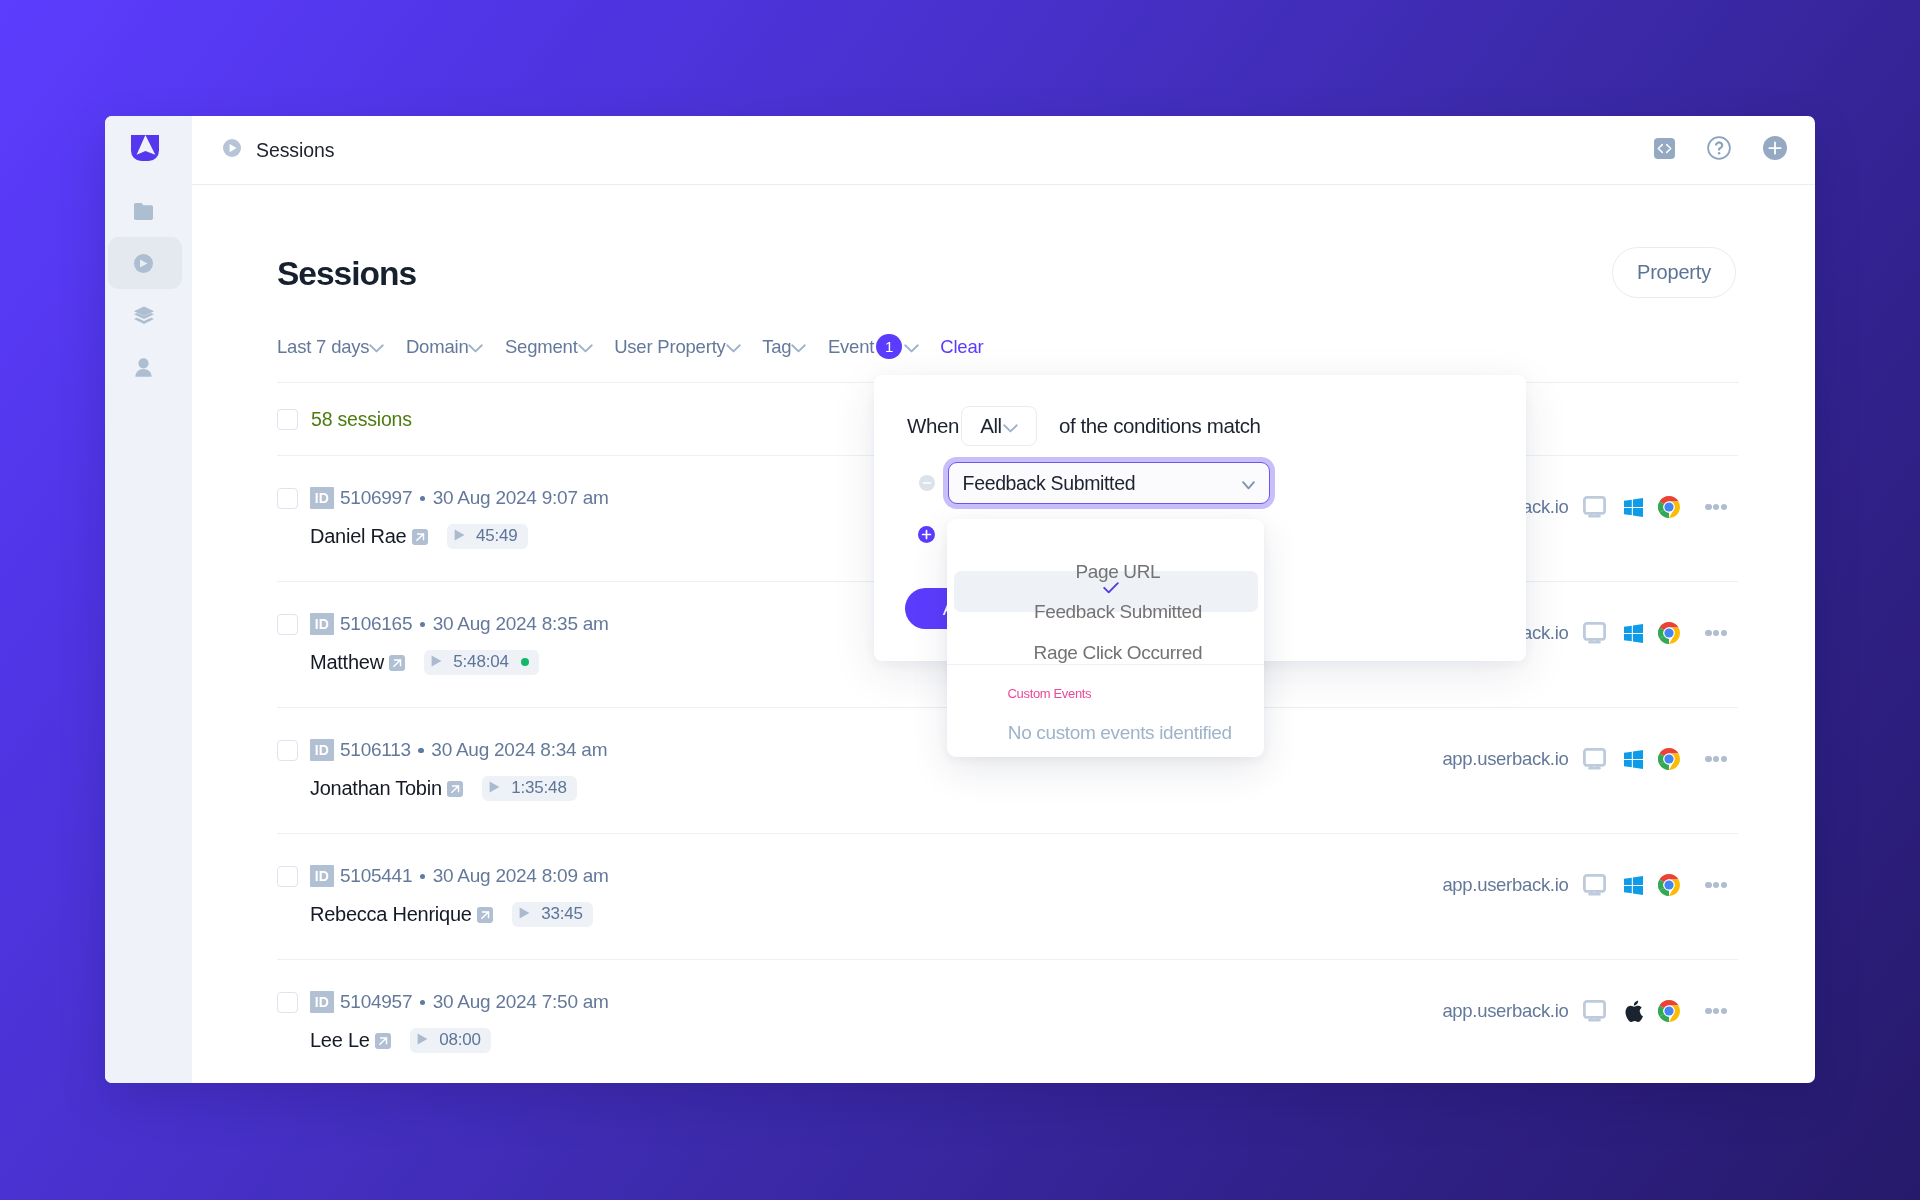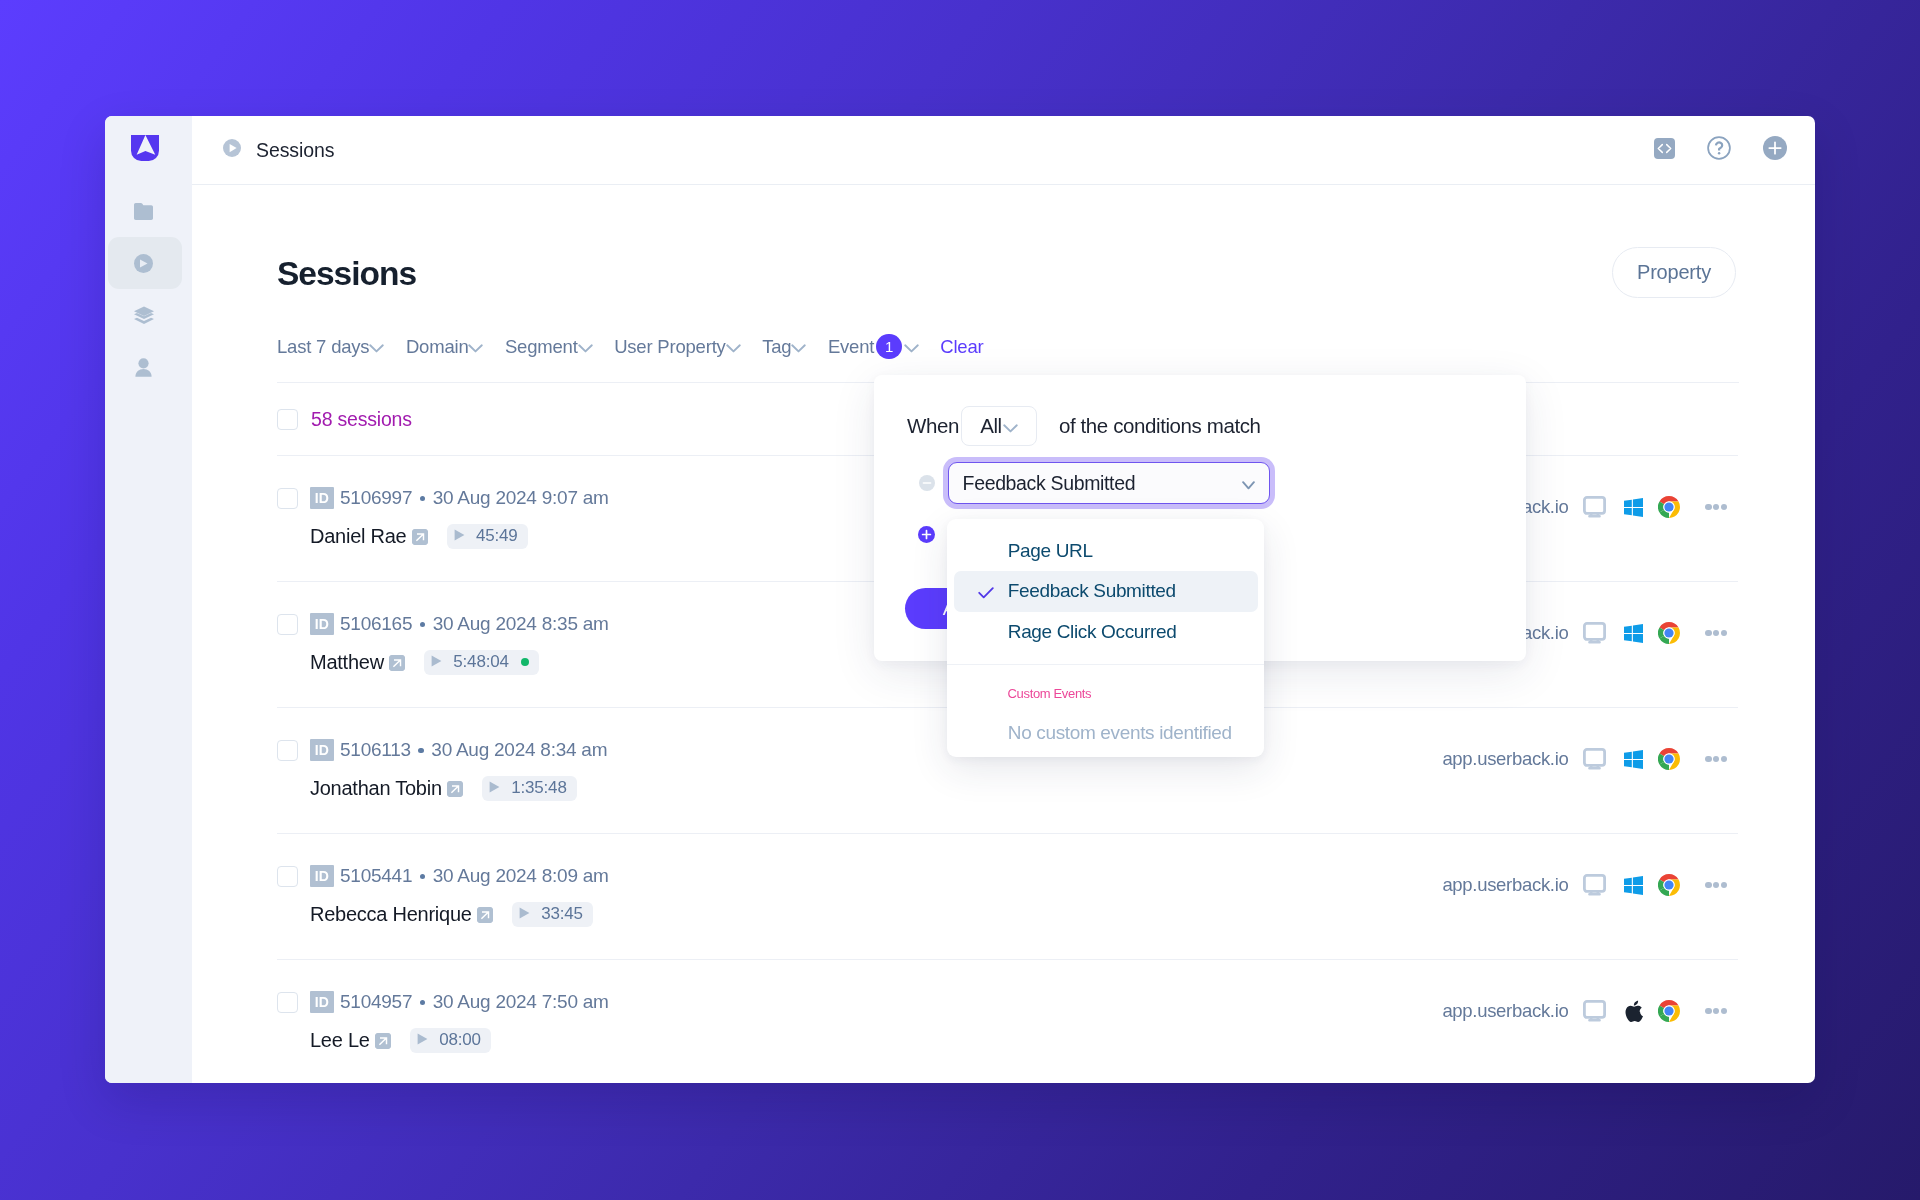--- a/index.html
+++ b/index.html
@@ -38,21 +38,21 @@
     margin-left:auto; border:1px solid #e7ebf2; border-radius:26px; height:51px; width:124px;
     display:flex; align-items:center; justify-content:center; background:#fff;
     font-size:20px; color:#5b7496; letter-spacing:-0.2px;
   }
   .filters { display:flex; align-items:center; gap:0; margin-top:35px; height:27px;}
   .filter { display:flex; align-items:center; gap:0; font-size:18.5px; color:#64799a; margin-right:21.5px; letter-spacing:-0.2px; }
   .filter.clear { color:#5b3cfd; margin-right:0; }
   .badge1 { width:25.5px; height:25.5px; border-radius:50%; background:#5b3cfd; color:#fff; font-size:15px; display:flex; align-items:center; justify-content:center; font-weight:400; flex:0 0 25.5px; margin-left:2px; margin-right:2px;}
   .sess-hdr { display:flex; align-items:center; gap:13px; height:73px; border-top:1px solid #eceff5; margin-top:22px; width:1462px; position:relative;}
   .cb { width:21px; height:21px; border:1.4px solid #dde4ed; border-radius:4px; background:#fff; flex:0 0 21px; }
-  .sess-hdr .lbl { font-size:19.5px; color:#a21caf; letter-spacing:-0.2px; }
+  .sess-hdr .lbl { font-size:19.5px; color:#4d7c0f; letter-spacing:-0.2px; }
   
   .rows { padding-right:12px; width:1462px; }
   .row { border-top:1px solid #eceff5; height:126px; display:flex; align-items:flex-start; position:relative;}
   .row::before { content:""; position:absolute; left:1450px; top:-1px; width:11px; height:1px; background:#eceff5;}
   .sess-hdr::before { content:""; position:absolute; left:1450px; top:-1px; width:11px; height:1px; background:#eceff5;}
   .row .cbwrap { width:33px; flex:0 0 33px; display:flex; align-items:flex-start; padding-top:32px;}
   .rowmain { flex:1; min-width:0; padding-top:31px;}
   .rowline1 { display:flex; align-items:center; color:#64799a; font-size:19px; letter-spacing:-0.25px; height:22px;}
   .idbadge { width:23.5px; height:21.5px; border-radius:1px; background:#b1c0d2; color:#fff; font-size:14px; font-weight:bold;
              display:flex; align-items:center; justify-content:center; letter-spacing:0px; flex:0 0 23.5px; margin-right:6.5px;}
@@ -102,21 +102,21 @@
     background:#5b3cfd; color:#fff; font-size:19px; display:flex; align-items:center; justify-content:center;
     letter-spacing:-0.2px;
   }
   
   .dropdown {
     position:absolute; left:947.4px; top:518.8px; width:317px; height:238px;
     background:#fff; border-radius:9px;
     box-shadow: 0 12px 38px rgba(40,45,85,.11), 0 3px 10px rgba(40,45,85,.05);
     z-index:30; padding:12px 6.4px 0 6.4px;
   }
-  .ddopt { height:40.4px; display:flex; align-items:center; padding-left:24px; font-size:19px; color:#0c4a6e; letter-spacing:-0.35px; border-radius:7px;}
+  .ddopt { height:40.4px; display:flex; align-items:center; padding-left:24px; font-size:19px; color:#737373; letter-spacing:-0.35px; border-radius:7px;flex-direction:column;}
   .ddopt.sel { background:#eef2f7; }
   .ddcheck { width:30px; flex:0 0 30px; display:flex; align-items:center; padding-top:4px;}
   .ddsep { height:1px; background:#eef1f6; margin:12.5px -6.4px 0 -6.4px; }
   .ddsection { height:40px; display:flex; align-items:center; padding-left:53.8px; font-size:13px; color:#ec4899; letter-spacing:-0.35px; margin-top:8px;}
   .ddempty { height:40px; display:flex; align-items:center; padding-left:54px; font-size:19px; color:#9fb3ca; letter-spacing:-0.35px; }
 
 </style>
 </head>
 <body>
 

